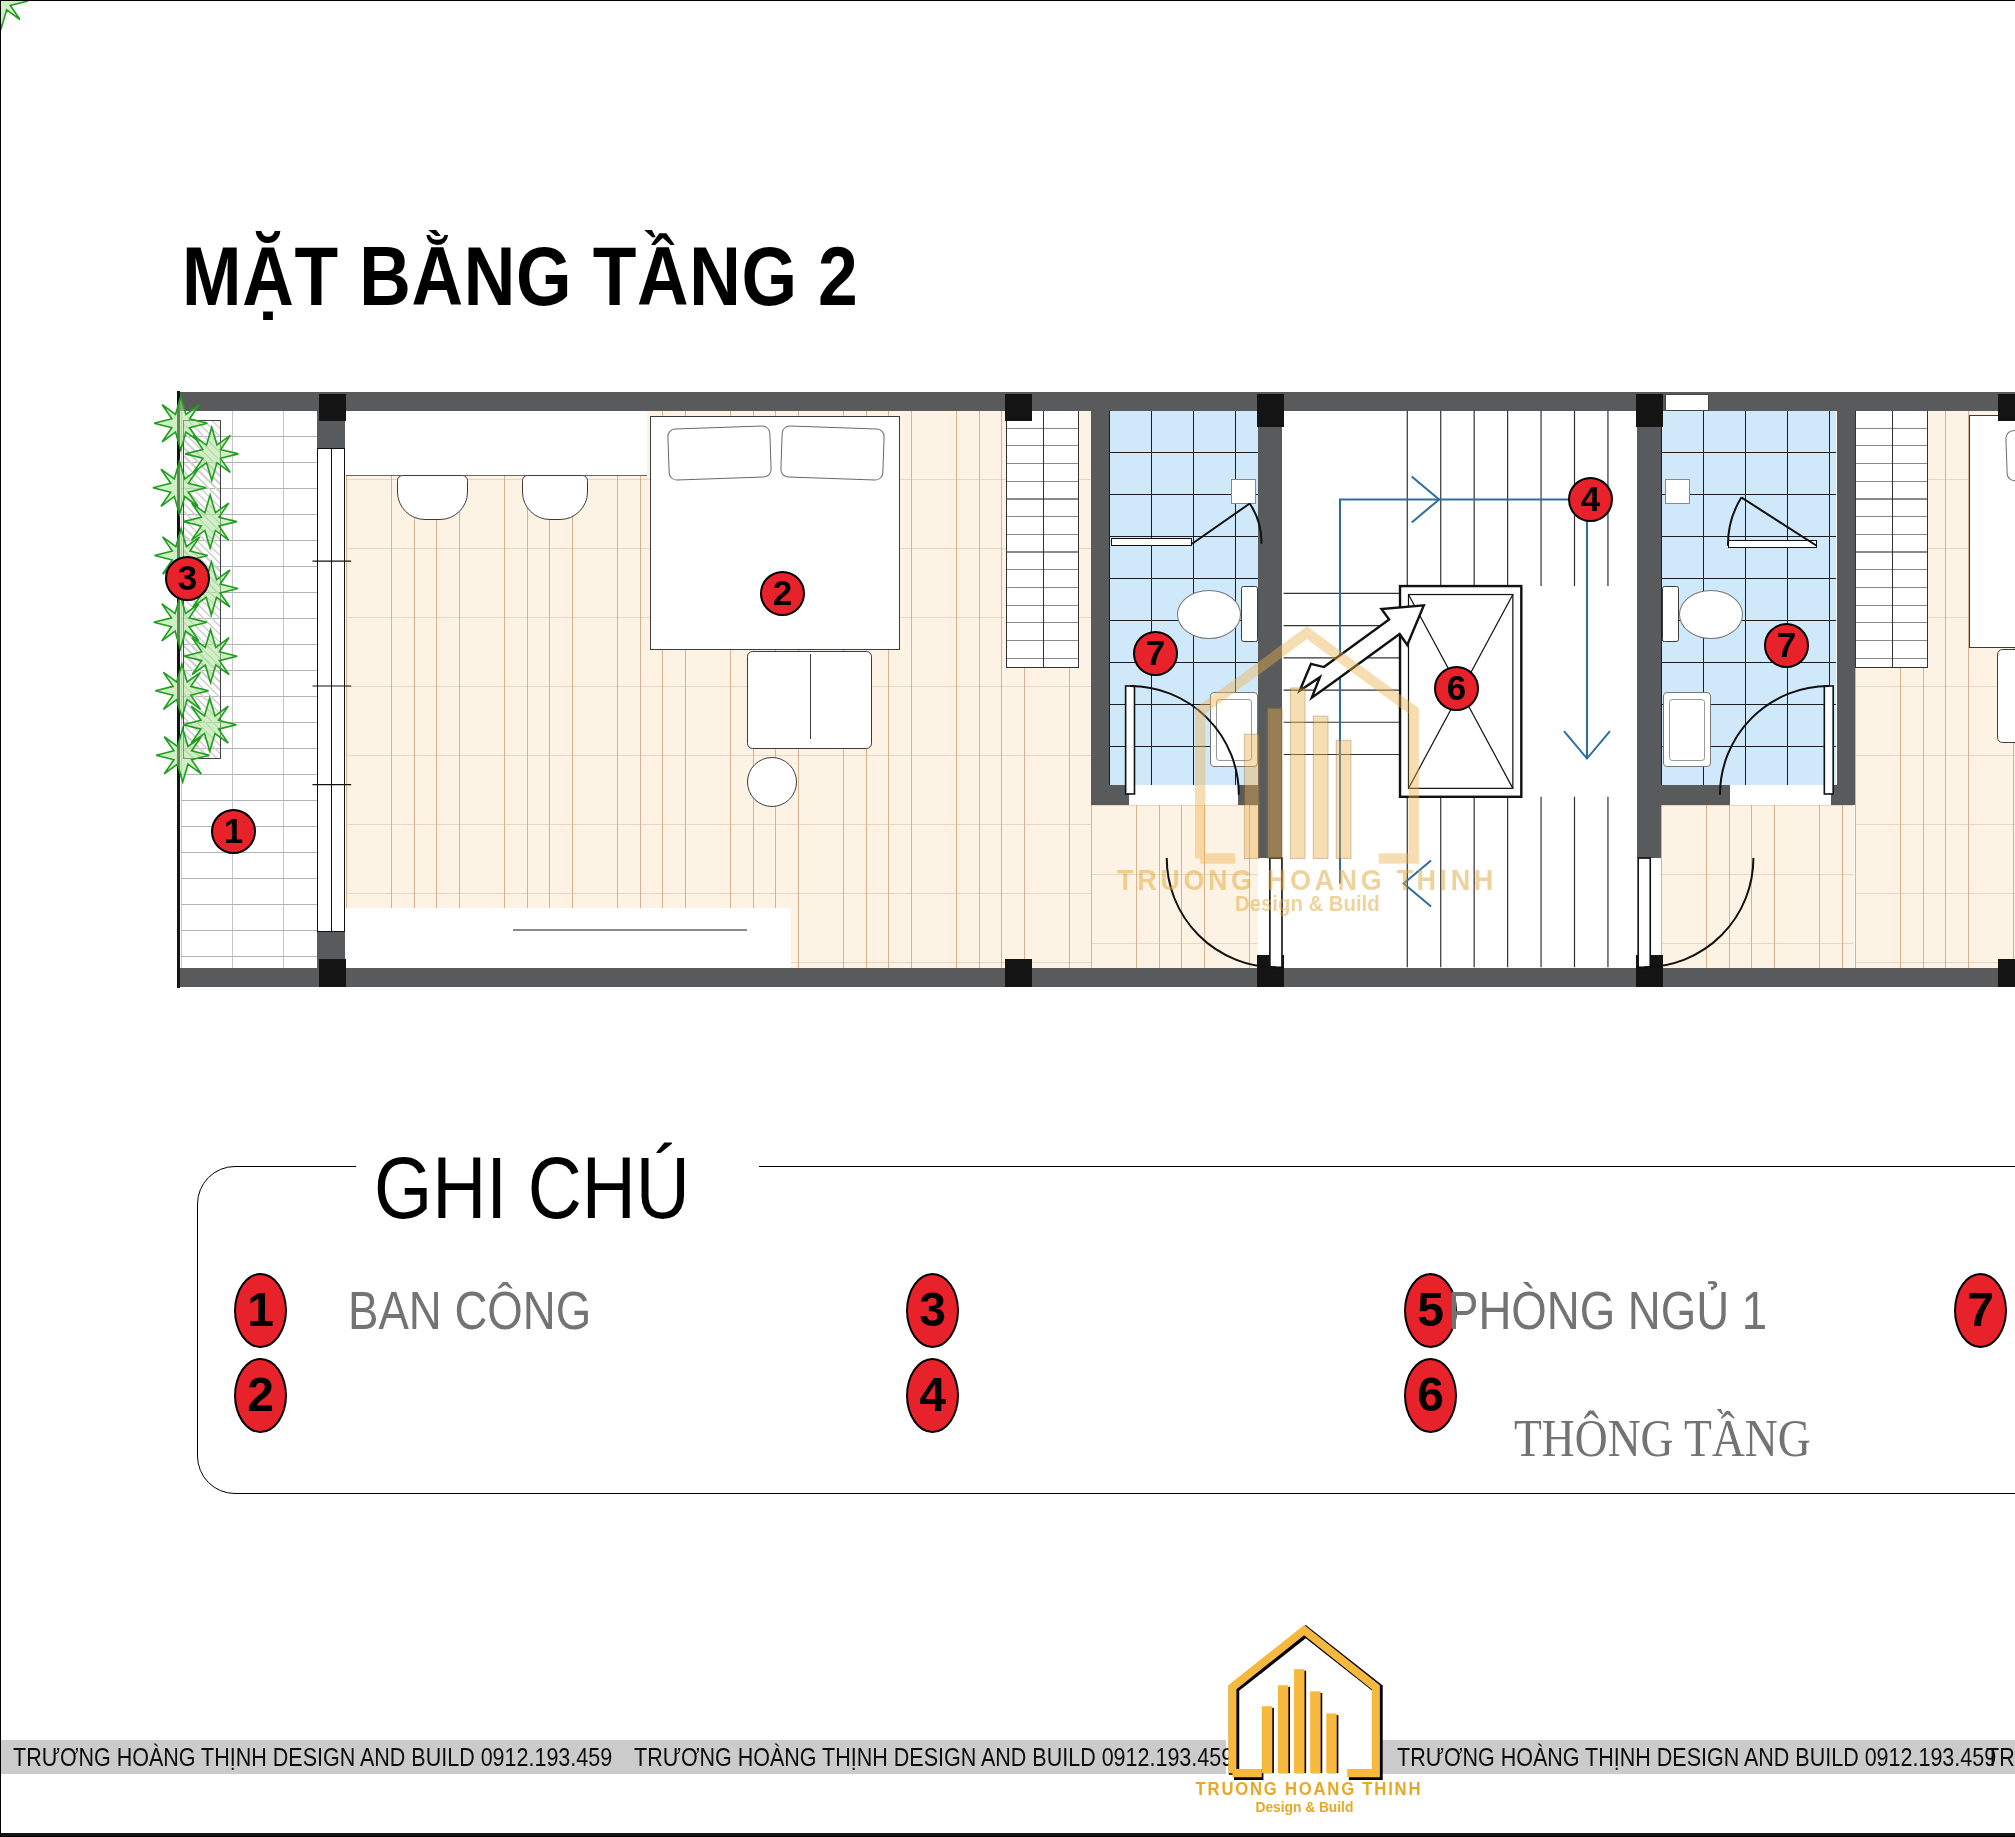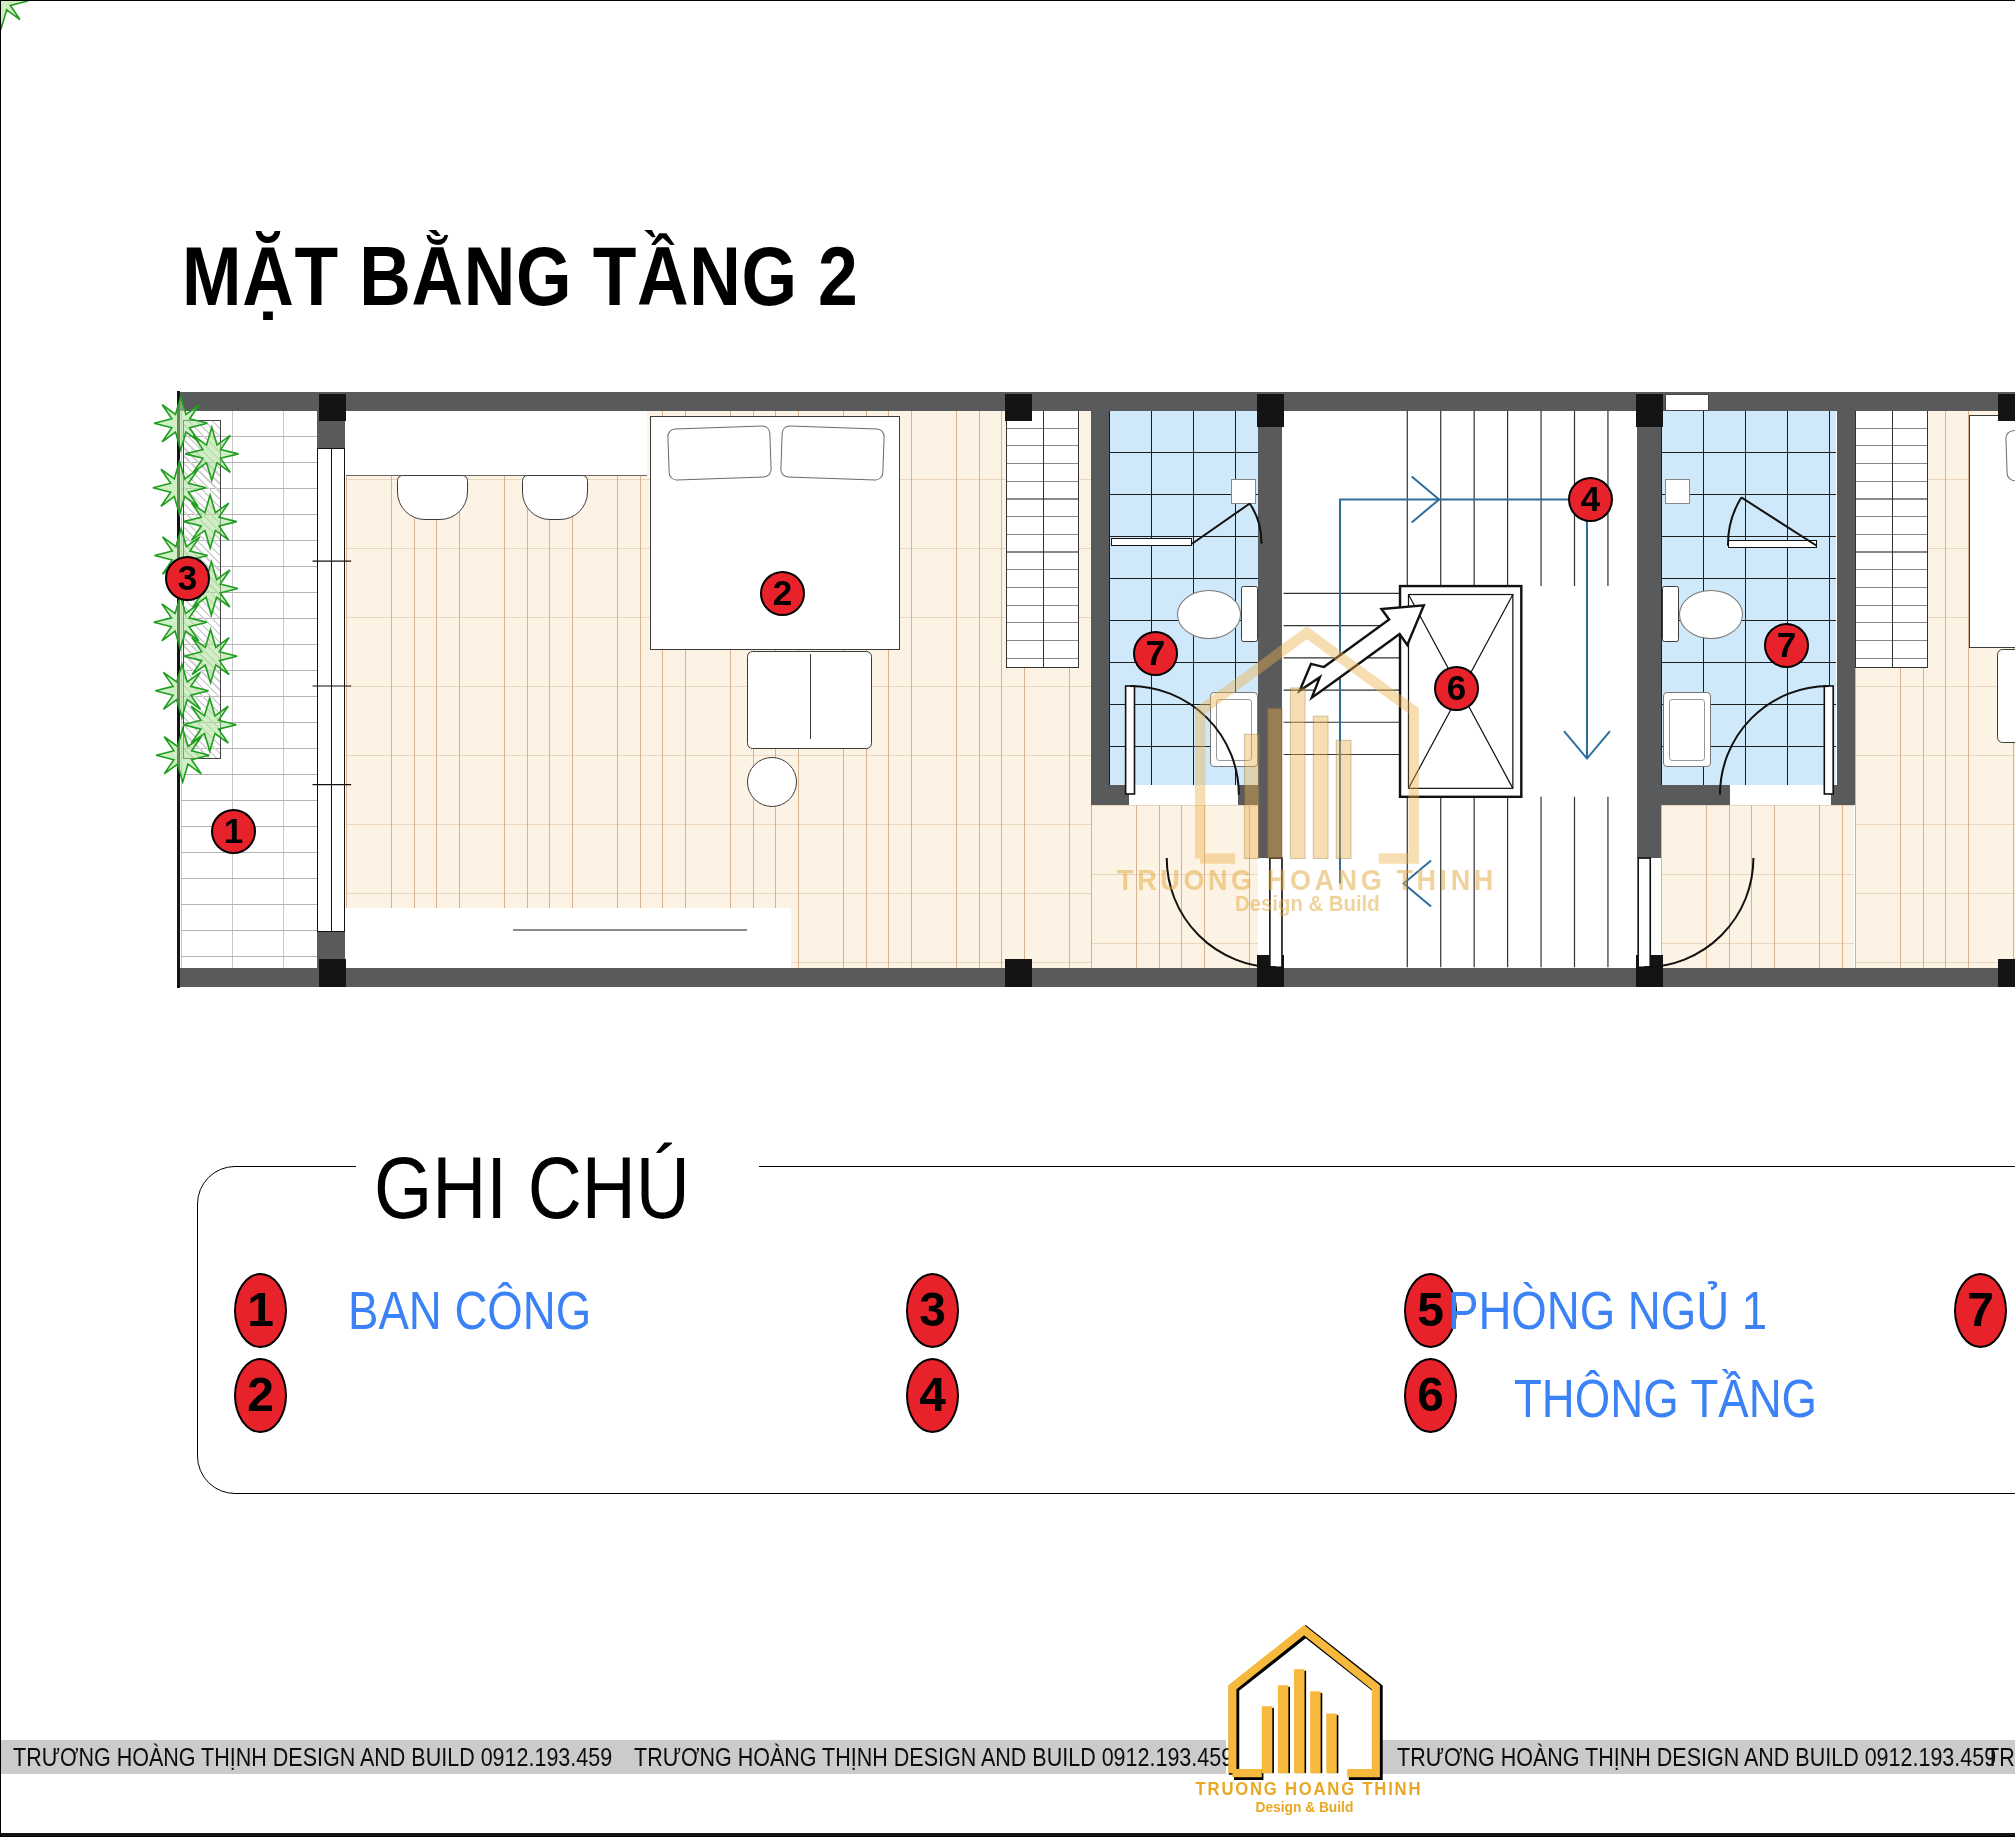--- a/index.html
+++ b/index.html
@@ -21,21 +21,21 @@
   .blk{background:#141414;}
   .whiteband{background:#fff;}
   
   .fur{background:#fff;border:1.2px solid #3c3c3c;box-sizing:border-box;}
   .pillow{background:#fff;border:1.2px solid #6a6a6a;border-radius:8px;box-sizing:border-box;}
   .wrd{background:repeating-linear-gradient(180deg,#fff 0 16.5px,#8a8a8a 16.5px 17.7px) #fff;border:1.2px solid #333;box-sizing:border-box;}
   .wrd i{position:absolute;left:50%;top:0;width:1.2px;height:100%;background:#333;}
   
   .pmark{width:45px;height:45px;border-radius:50%;background:#e8222a;border:2px solid #000;box-sizing:border-box;color:#000;font-size:35px;font-weight:bold;text-align:center;line-height:39px;z-index:60;}
   .lmark{width:53px;height:75px;border-radius:50%;background:#e8222a;border:2px solid #000;box-sizing:border-box;color:#000;font-size:48px;font-weight:bold;text-align:center;line-height:69px;}
-  .llabel{height:75px;line-height:75px;font-size:53px;color:#3b82f6;}
+  .llabel{height:75px;line-height:75px;font-size:53px;color:#737373;}
   .svgov{left:0;top:0;z-index:50;pointer-events:none;}
   .z60{z-index:60;} .z70{z-index:70;}
 </style>
 </head>
 <body>
 
 <div class="page">
 
   <div class="abs" style="left:181px;top:228px;font-size:83px;font-weight:bold;letter-spacing:0.8px;color:#000;">
     <span class="cond">MẶT BẰNG TẦNG 2</span>
@@ -260,21 +260,21 @@
   <div class="abs lmark" style="left:233px;top:1272px;"><span>1</span></div>
   <div class="abs llabel" style="left:347px;top:1272px;"><span class="cond">BAN CÔNG</span></div>
   <div class="abs lmark" style="left:233px;top:1357px;"><span>2</span></div>
 
   <div class="abs lmark" style="left:905px;top:1272px;"><span>3</span></div>
   <div class="abs lmark" style="left:905px;top:1357px;"><span>4</span></div>
 
   <div class="abs lmark" style="left:1403px;top:1272px;"><span>5</span></div>
   <div class="abs llabel" style="left:1447px;top:1272px;"><span class="cond">PHÒNG NGỦ 1</span></div>
   <div class="abs lmark" style="left:1403px;top:1357px;"><span>6</span></div>
-  <div class="abs llabel" style="left:1513px;top:1360px;"><span class="cond">THÔNG TẦNG</span></div>
+  <div class="abs llabel" style="left:1513px;top:1400px;font-family:Liberation Serif, serif;"><span class="cond">THÔNG TẦNG</span></div>
 
   <div class="abs lmark" style="left:1953px;top:1272px;"><span>7</span></div>
 
   <div class="abs" style="left:0px;top:1739px;width:2599px;height:34px;background:#cbcbcb;"></div>
   <div class="abs" style="left:1225px;top:1739px;width:155px;height:34px;background:#fff;"></div>
   <div class="abs" style="left:12px;top:1739px;height:34px;line-height:34px;font-size:25px;color:#0c0c0c;"><span class="cond">TRƯƠNG HOÀNG THỊNH DESIGN AND BUILD 0912.193.459</span></div>
   <div class="abs" style="left:633px;top:1739px;height:34px;line-height:34px;font-size:25px;color:#0c0c0c;"><span class="cond">TRƯƠNG HOÀNG THỊNH DESIGN AND BUILD 0912.193.459</span></div>
   <div class="abs" style="left:1396px;top:1739px;height:34px;line-height:34px;font-size:25px;color:#0c0c0c;"><span class="cond">TRƯƠNG HOÀNG THỊNH DESIGN AND BUILD 0912.193.459</span></div>
   <div class="abs" style="left:1985px;top:1739px;height:34px;line-height:34px;font-size:25px;color:#0c0c0c;"><span class="cond">TRƯƠNG HOÀNG THỊNH DESIGN AND BUILD 0912.193.459</span></div>
 

